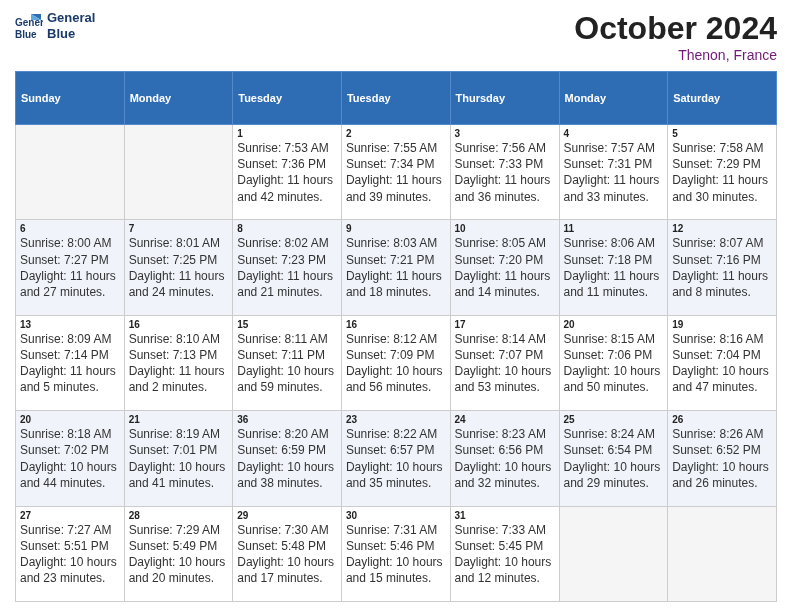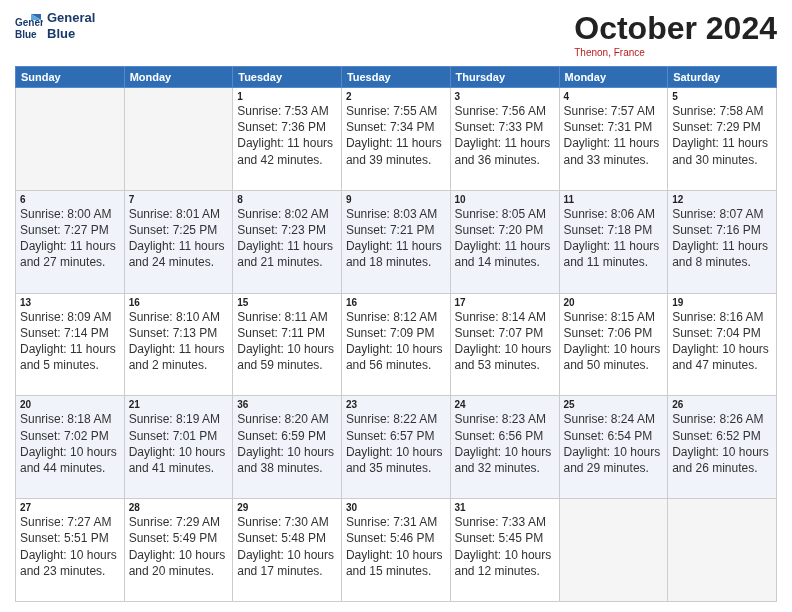--- a/index.html
+++ b/index.html
@@ -32,42 +32,42 @@
       font-size: 13px;
       font-weight: bold;
       color: #1a3a6b;
       line-height: 1.2;
     }
     .logo-icon {
       width: 28px;
       height: 28px;
     }
     .title-section {
-      text-align: left;
+      text-align: right;
     }
     .month-title {
       font-size: 32px;
       font-weight: bold;
       color: #222;
     }
     .location {
-      font-size: 10px;
-      color: #b91c1c;
+      font-size: 14px;
+      color: #701a75;
     }
     .calendar {
       width: 100%;
       border-collapse: collapse;
       flex: 1;
     }
     .calendar th {
       background-color: #2e6db4;
       color: #fff;
       font-size: 11px;
       font-weight: bold;
-      padding: 4px 5px;
+      padding: 20px 5px;
       text-align: left;
       border: 1px solid #5588cc;
     }
     .calendar td {
       border: 1px solid #ccc;
       vertical-align: top;
       padding: 3px 4px;
       width: 113px;
       font-size: 8.5px;
       color: #222;

